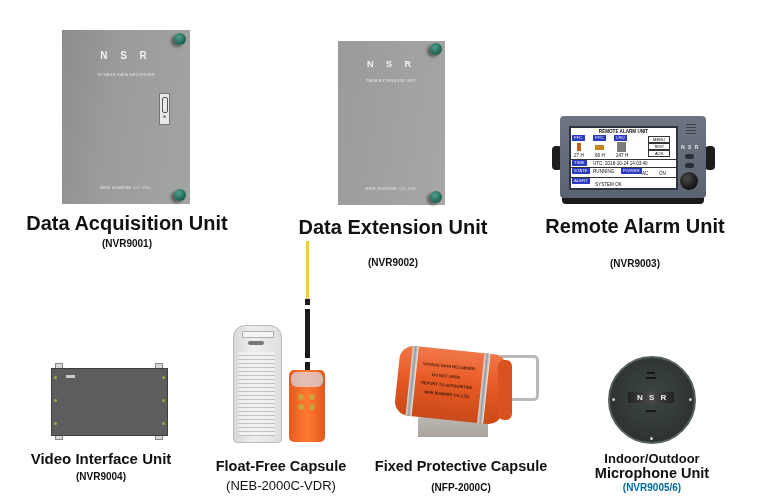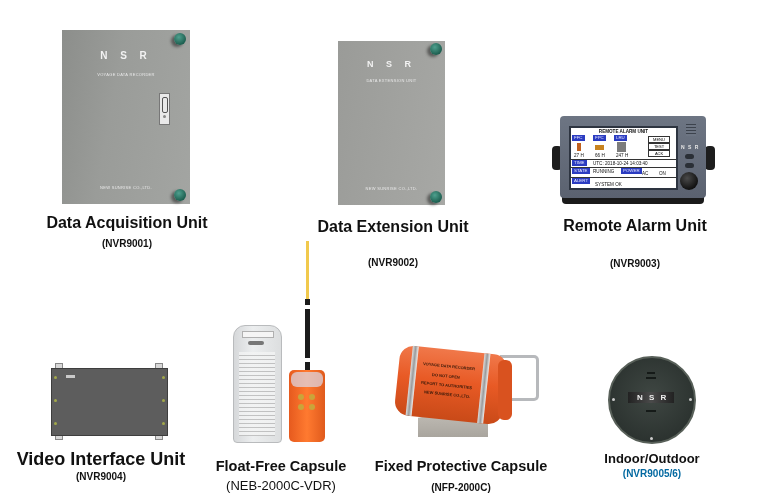--- a/index.html
+++ b/index.html
@@ -1,19 +1,19 @@
 <!DOCTYPE html>
 <html><head>
 <meta charset="utf-8">
 <style>
   html,body{margin:0;padding:0;}
   body{width:770px;height:504px;background:#ffffff;position:relative;overflow:hidden;font-family:"Liberation Sans","DejaVu Sans",sans-serif;}
   .abs{position:absolute;}
   .label{position:absolute;text-align:center;font-weight:bold;color:#111;white-space:nowrap;transform:translateX(-50%);}
-  .label .name{display:block;font-size:16px;line-height:18px;}
+  .label .name{display:block;font-size:20px;line-height:18px;}
   .label .model{display:block;font-size:10px;line-height:17px;}
   
   .cabinet{background:linear-gradient(100deg,#8c8e8b 0%,#9a9c99 40%,#a3a5a2 100%);}
   .knob{position:absolute;width:12px;height:12px;border-radius:50%;background:radial-gradient(circle at 40% 35%,#4fa08e,#1d5f50 70%);box-shadow:-3px 2px 3px rgba(0,0,0,.45);}
   .brand{position:absolute;width:100%;text-align:center;color:#f2f2f2;font-weight:bold;letter-spacing:5px;font-size:10px;}
   .small-white{position:absolute;width:100%;text-align:center;color:#e8e8e8;font-size:4px;letter-spacing:.3px;}
   
   .bezel{background:linear-gradient(#6d7583,#5b6270);border-radius:4px;}
   .screen{background:#fff;border:2px solid #2d3440;}
   .scr-row{position:absolute;left:0;right:0;font-size:4.6px;color:#111;}
@@ -111,21 +111,21 @@
 <div class="abs vbox" style="left:51px;top:368px;width:115px;height:66px;">
   <div class="bolt" style="left:2px;top:7px;"></div>
   <div class="bolt" style="left:2px;top:30px;"></div>
   <div class="bolt" style="left:2px;top:53px;"></div>
   <div class="bolt" style="right:2px;top:7px;"></div>
   <div class="bolt" style="right:2px;top:30px;"></div>
   <div class="bolt" style="right:2px;top:53px;"></div>
   <div class="abs" style="left:14px;top:6px;width:9px;height:3px;background:#c9c9c9;"></div>
 </div>
 <div class="label" style="left:101px;top:450px;">
-  <span class="name" style="font-size:18px;">Video Interface Unit</span>
+  <span class="name" style="font-size:15px;">Video Interface Unit</span>
   <span class="model">(NVR9004)</span>
 </div>
 
 <div class="abs holder" style="left:233px;top:325px;width:47px;height:116px;">
   <div class="abs" style="left:8px;top:5px;width:30px;height:5px;background:#f5f5f5;border:1px solid #b0b0b0;"></div>
   <div class="abs" style="left:14px;top:15px;width:16px;height:4px;background:#777;border-radius:2px;"></div>
   <div class="abs" style="left:5px;top:26px;width:36px;height:84px;background:repeating-linear-gradient(#f3f4f4 0 3px,#b8b8b8 3px 4px);opacity:.8;"></div>
 </div>
 <div class="abs" style="left:306px;top:241px;width:3px;height:58px;background:#f1c94d;"></div>
 <div class="abs" style="left:305px;top:299px;width:5px;height:73px;background:#1b1b1b;"></div>
@@ -164,14 +164,15 @@
   <div class="abs" style="left:36px;top:19px;width:10px;height:2px;background:#151a18;"></div>
   <div class="abs" style="left:18px;top:34px;width:46px;height:11px;background:linear-gradient(90deg,#222,#4a4a4a,#222);"></div>
   <div class="abs" style="left:27px;top:35px;font-size:8px;font-weight:bold;color:#eee;letter-spacing:2px;">N S R</div>
   <div class="abs" style="left:36px;top:52px;width:10px;height:2px;background:#151a18;"></div>
   <div class="abs" style="left:2px;top:40px;width:3px;height:3px;border-radius:50%;background:#ccc;"></div>
   <div class="abs" style="right:2px;top:40px;width:3px;height:3px;border-radius:50%;background:#ccc;"></div>
   <div class="abs" style="left:40px;bottom:2px;width:3px;height:3px;border-radius:50%;background:#ccc;"></div>
 </div>
 <div class="label" style="left:652px;top:452px;">
   <span class="name" style="font-size:13px;line-height:14px;">Indoor/Outdoor</span>
+  <span class="name" style="font-size:14.5px;line-height:14px;">Microphone Unit</span>
   <span class="model" style="color:#0369a1;line-height:15px;">(NVR9005/6)</span>
 </div>
 
 </body></html>

